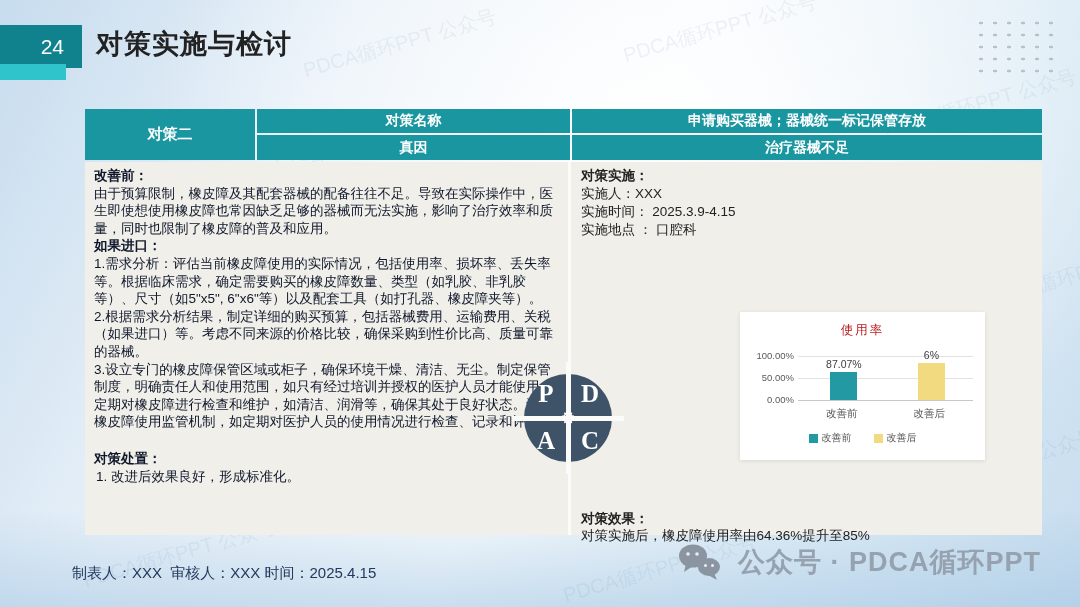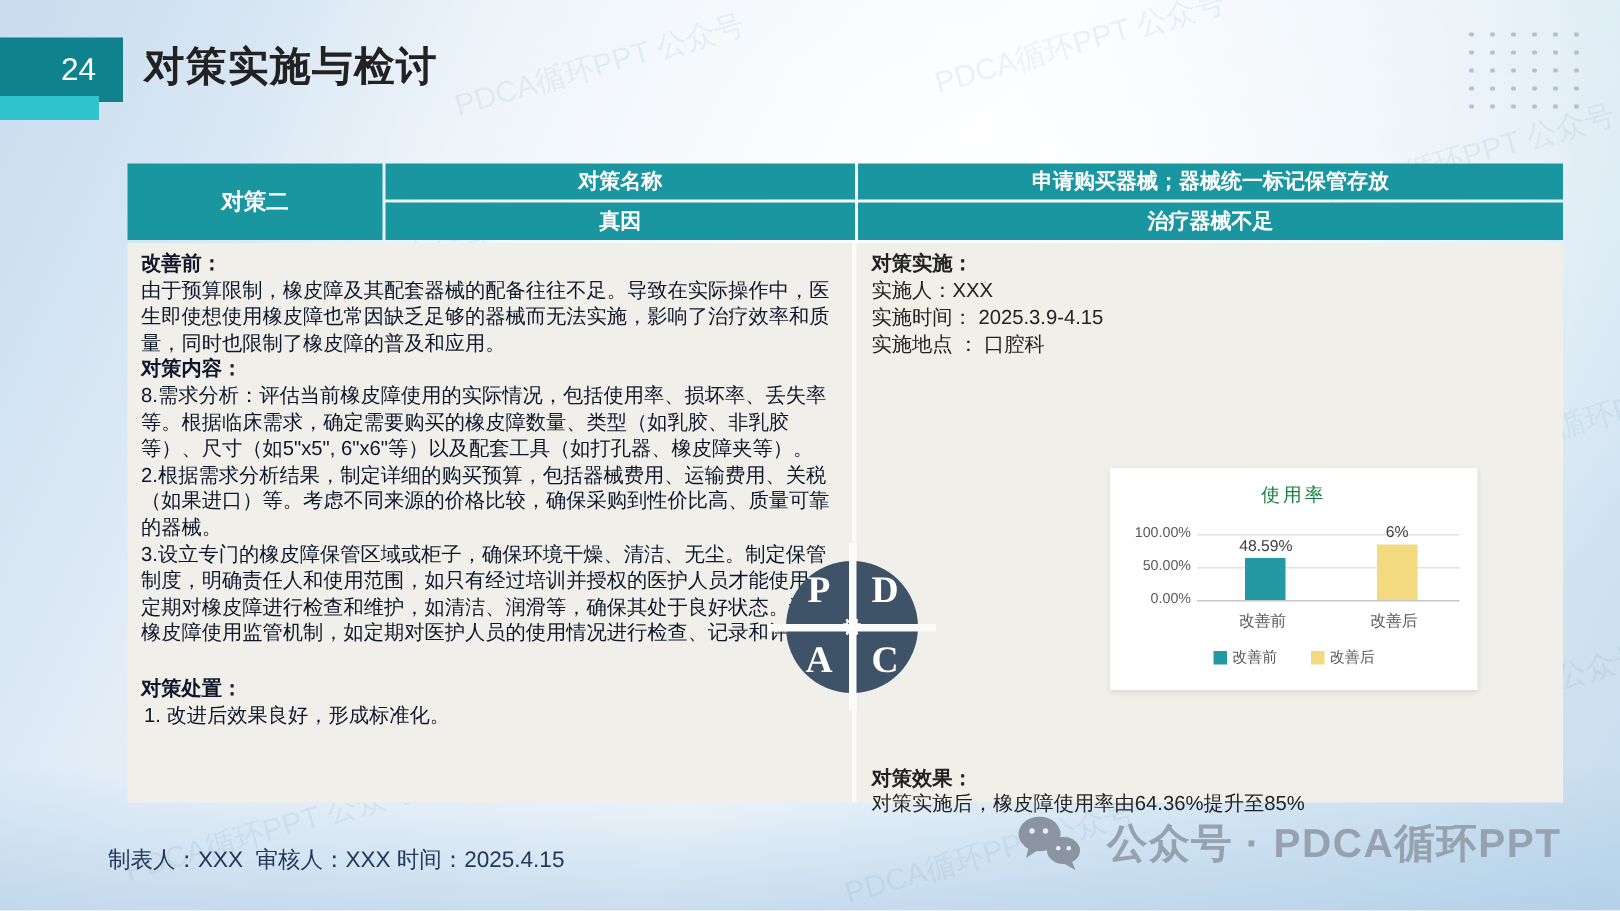--- a/index.html
+++ b/index.html
@@ -54,21 +54,21 @@
   .right-col { position:absolute; left:486px; top:0; width:471px; height:100%; color:#222; }
   .impl { position:absolute; left:10px; top:5px; font-size:13.5px; line-height:18px; }
   .impl .b { font-weight:bold; }
   .effect { position:absolute; left:10px; top:348px; font-size:13.5px; line-height:17px; }
   .effect .b { font-weight:bold; }
 
   
   .chart-card { position:absolute; left:169px; top:150px; width:245px; height:148px; background:#fff;
     box-shadow:0 1px 4px rgba(0,0,0,.10); }
   .chart-title { position:absolute; left:0; top:10px; width:100%; text-align:center;
-    font-size:12.5px; color:#15803d; letter-spacing:2px; }
+    font-size:12.5px; color:#b91c1c; letter-spacing:2px; }
   .y-tick { position:absolute; left:4px; width:50px; text-align:right; font-size:9.5px; color:#595959; }
   .gridline { position:absolute; left:58px; right:12px; height:1px; background:#e2e2e2; }
   .gridline.base { background:#c8c8c8; }
   .bars { position:absolute; left:58px; right:12px; top:44px; height:44px;
     display:flex; justify-content:space-around; align-items:flex-end; overflow:visible; }
   .bar-slot { display:flex; flex-direction:column; align-items:center; justify-content:flex-end; overflow:visible; }
   .bar-value { font-size:10.5px; color:#404040; margin-bottom:2px; white-space:nowrap; }
   .bar { width:27px; }
   .x-labels { position:absolute; left:58px; right:12px; top:95px; display:flex; justify-content:space-around; }
   .x-label { font-size:10.5px; color:#595959; }
@@ -134,22 +134,22 @@
       <div class="hcell hc-cause-l">真因</div>
       <div class="hcell hc-cause-v">治疗器械不足</div>
     </div>
 
     <div class="tbody">
       <div class="col-divider"></div>
 
       <div class="left-col">
         <div class="b">改善前：</div>
         <div>由于预算限制，橡皮障及其配套器械的配备往往不足。导致在实际操作中，医生即使想使用橡皮障也常因缺乏足够的器械而无法实施，影响了治疗效率和质量，同时也限制了橡皮障的普及和应用。</div>
-        <div class="b">对策内容：</div>
-        <div>8.需求分析：评估当前橡皮障使用的实际情况，包括使用率、损坏率、丢失率等。根据临床需求，确定需要购买的橡皮障数量、类型（如乳胶、非乳胶等）、尺寸（如5"x5", 6"x6"等）以及配套工具（如打孔器、橡皮障夹等）。</div>
+        <div class="b">如果进口：</div>
+        <div>1.需求分析：评估当前橡皮障使用的实际情况，包括使用率、损坏率、丢失率等。根据临床需求，确定需要购买的橡皮障数量、类型（如乳胶、非乳胶等）、尺寸（如5"x5", 6"x6"等）以及配套工具（如打孔器、橡皮障夹等）。</div>
         <div>2.根据需求分析结果，制定详细的购买预算，包括器械费用、运输费用、关税（如果进口）等。考虑不同来源的价格比较，确保采购到性价比高、质量可靠的器械。</div>
         <div>3.设立专门的橡皮障保管区域或柜子，确保环境干燥、清洁、无尘。制定保管制度，明确责任人和使用范围，如只有经过培训并授权的医护人员才能使用。定期对橡皮障进行检查和维护，如清洁、润滑等，确保其处于良好状态。设立橡皮障使用监管机制，如定期对医护人员的使用情况进行检查、记录和评价。</div>
         <div class="disposal">
           <div class="b">对策处置：</div>
           <div class="disposal-text">1. 改进后效果良好，形成标准化。</div>
         </div>
       </div>
 
       <div class="right-col">
         <div class="impl">
@@ -166,21 +166,21 @@
               <div class="gridline" style="top: 66px;"></div>
               <div class="gridline base" style="top: 88px;"></div>
             </div>
           <div id="chart-yaxis">
               <div class="y-tick" style="top: 38px;">100.00%</div>
               <div class="y-tick" style="top: 60px;">50.00%</div>
               <div class="y-tick" style="top: 82px;">0.00%</div>
             </div>
           <div class="bars" id="chart-bars">
               <div class="bar-slot">
-                <div class="bar-value">48.59%</div>
+                <div class="bar-value">87.07%</div>
                 <div class="bar" style="height: 28px; background: rgb(35, 153, 163);"></div>
               </div>
               <div class="bar-slot">
                 <div class="bar-value">6%</div>
                 <div class="bar" style="height: 37px; background: rgb(242, 218, 129);"></div>
               </div>
             </div>
           <div class="x-labels" id="chart-xlabels">
               <div class="x-label">改善前</div>
               <div class="x-label">改善后</div>

